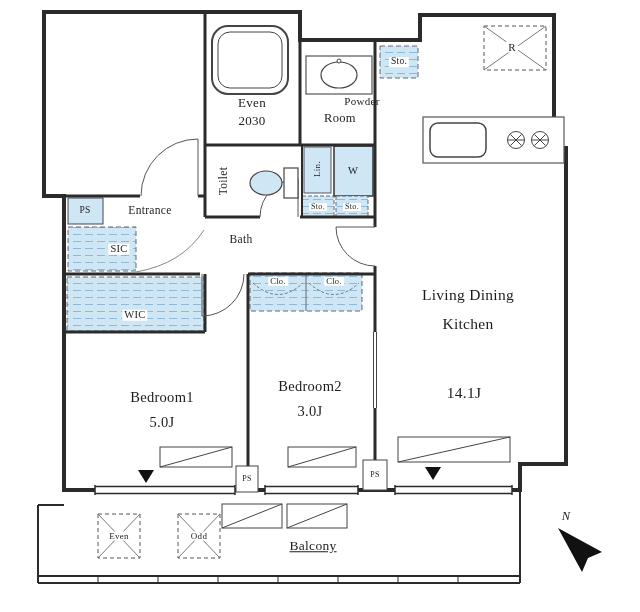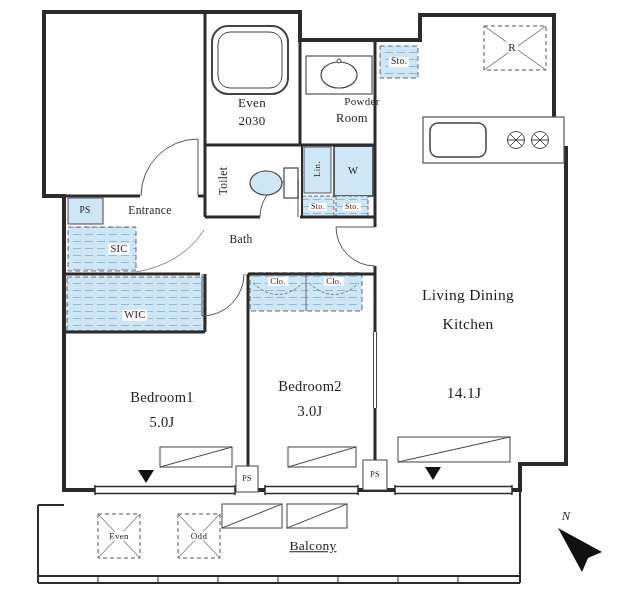--- a/index.html
+++ b/index.html
@@ -163,21 +163,21 @@
 
     <g>
       <path d="M558,528 L602,552 L588,558 L582,572 Z" fill="#111"></path>
     </g>
   </svg>
 
   <div class="lbl" style="left:252px;top:102px;font-size:13px;">Even</div>
   <div class="lbl" style="left:252px;top:120px;font-size:13px;">2030</div>
 
   <div class="lbl" style="left:337px;top:101px;font-size:11px;margin-left:25px;">Powder</div>
-  <div class="lbl" style="left:352px;top:118px;font-size:12.5px;">Room</div>
+  <div class="lbl" style="left:340px;top:118px;font-size:12.5px;">Room</div>
 
   <div class="lbl tag" style="left:399px;top:62px;font-size:9.5px;">Sto.</div>
   <div class="lbl tag" style="left:512px;top:47px;font-size:11px;">R</div>
 
   <div class="lbl v" style="left:224px;top:181px;font-size:11.5px;">Toilet</div>
   <div class="lbl v" style="left:317px;top:169px;font-size:9px;">Lin.</div>
   <div class="lbl" style="left:353px;top:171px;font-size:10.5px;">W</div>
 
   <div class="lbl tag" style="left:318px;top:207px;font-size:8px;">Sto.</div>
   <div class="lbl tag" style="left:352px;top:207px;font-size:8px;">Sto.</div>

